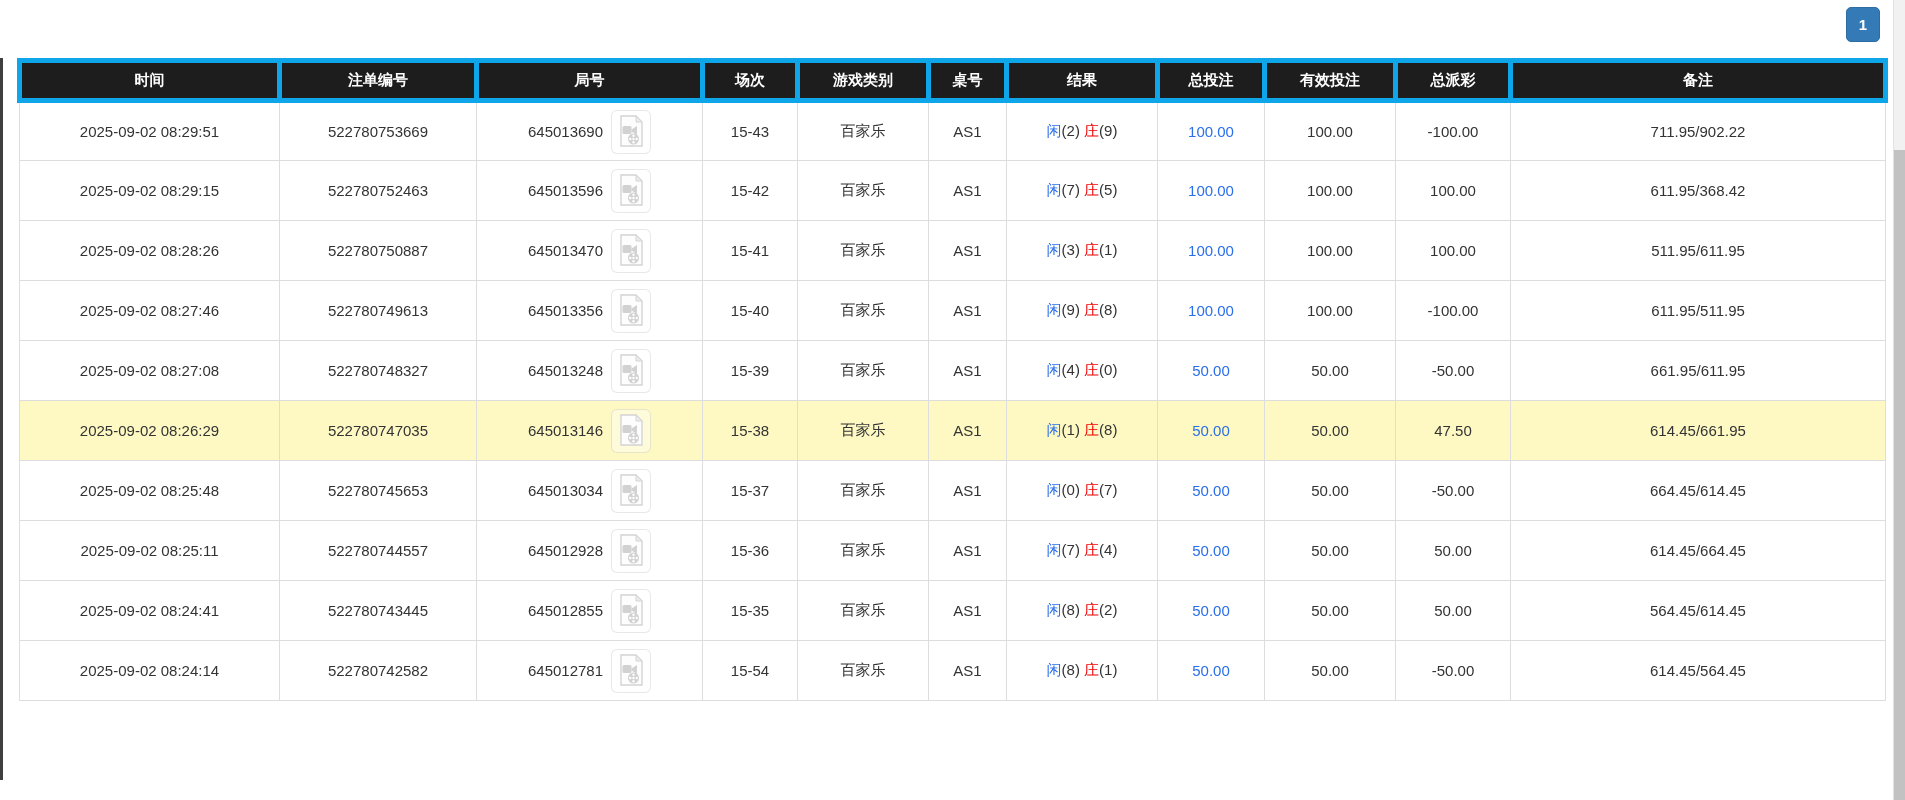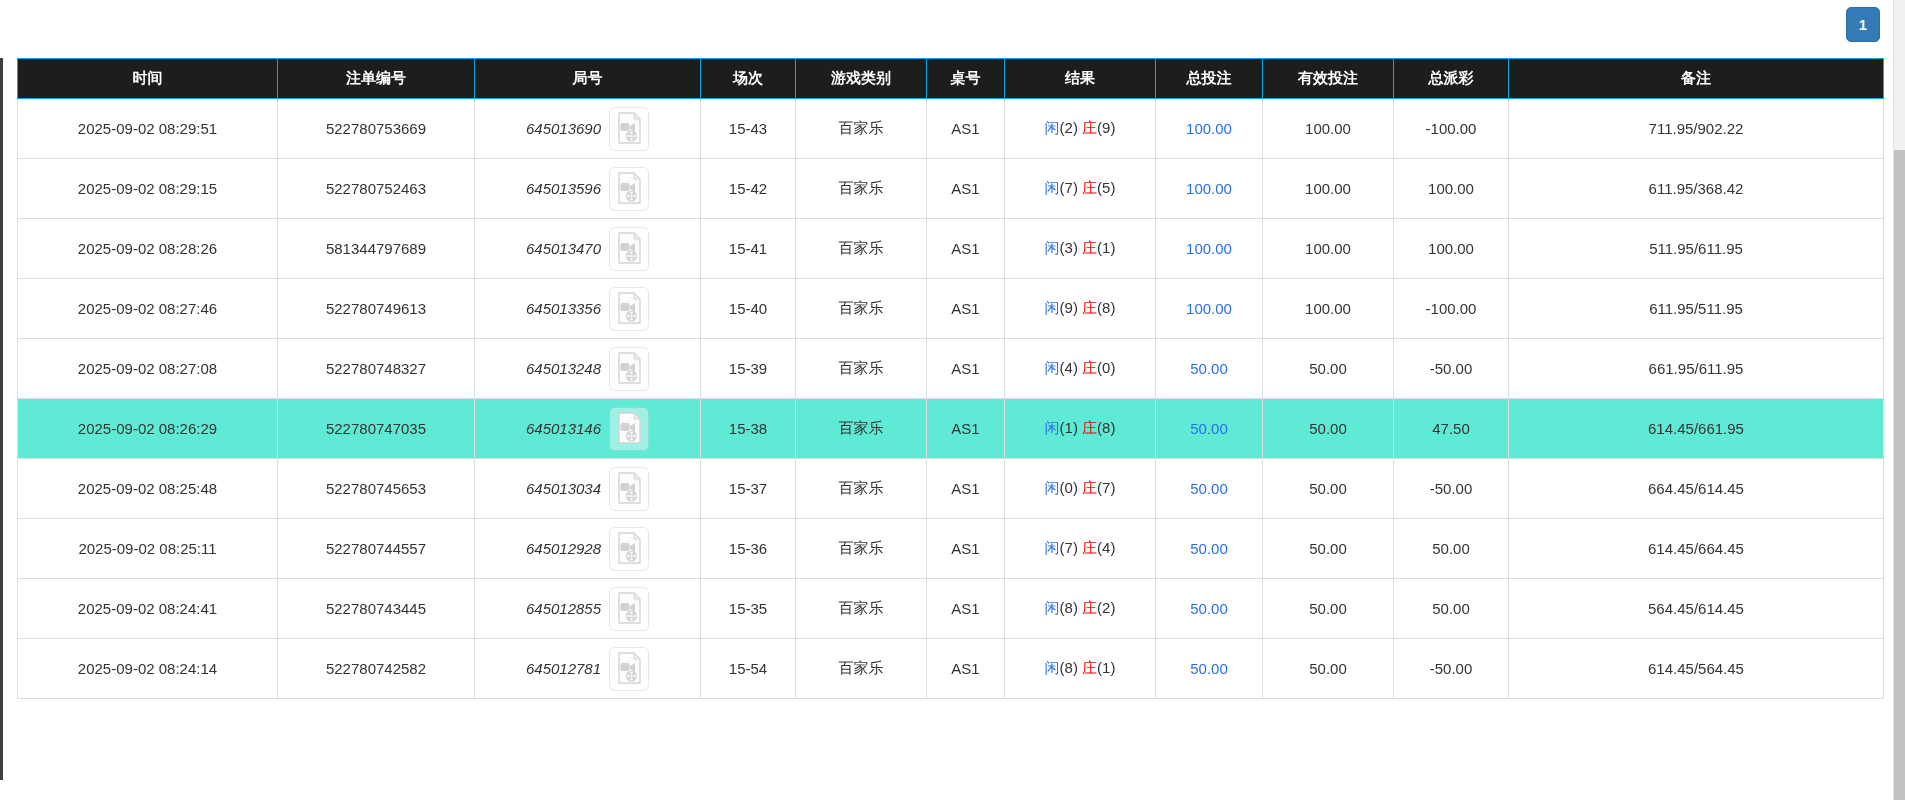--- a/index.html
+++ b/index.html
@@ -15,45 +15,45 @@
     background:#337ab7; border:1px solid #2e6da4; color:#fff;
     font-size:15px; font-weight:bold; padding:8px 12px; border-radius:5px; cursor:pointer;
   }
   
   table.records {
     border-collapse:collapse; table-layout:fixed; width:1866px;
     position:absolute; left:17px; top:58px; font-size:15px;
   }
   table.records th {
     background:#1d1d1d; color:#fff; height:40px; font-size:15px; font-weight:bold;
-    border:1px solid #0ea5e9; text-align:center; vertical-align:middle;
+    border:5px solid #0ea5e9; text-align:center; vertical-align:middle;
   }
   table.records td {
     border:1px solid #ddd; height:60px; text-align:center; vertical-align:middle;
     background:#fff; color:#333;
   }
-  tr.highlight td { background:#5eead4; }
+  tr.highlight td { background:#fef9c3; }
   .blue   { color:#2a6fe8; }
   .player { color:#2a6fe8; }
   .banker { color:#f00000; }
   td.neg, .neg { color:#f00000; }
   
   tr.foot td {
     background:#9a9a9a; color:#fff; border:2px solid #fff;
     height:38px; font-size:14px; font-weight:bold;
   }
   tr.foot td.neg { color:#ff1f1f; }
   
   .video-btn {
     display:inline-block; vertical-align:middle; margin-left:8px;
     width:40px; height:44px; padding:4px 0 0 0; text-align:center;
     background:rgba(255,255,255,0.4); border:1px solid rgba(0,0,0,0.09);
     border-radius:6px; cursor:pointer;
   }
-  .round-text { display:inline-block; vertical-align:middle;font-style:italic; }
+  .round-text { display:inline-block; vertical-align:middle; }
   
   .left-edge { position:absolute; left:0; top:58px; width:3px; height:722px; background:#3f3f3f; }
   
   .scrollbar {
     position:absolute; right:0; top:0; width:12px; height:800px;
     background:#f1f1f1; border-left:1px solid #e2e2e2;
   }
   .scroll-thumb { position:absolute; left:0; top:150px; width:11px; height:650px; background:#c2c2c2; }
 </style>
 </head>
@@ -138,21 +138,21 @@
         <td>百家乐</td>
         <td>AS1</td>
         <td><span class="player">闲</span><span>(7) </span><span class="banker">庄</span><span>(5)</span></td>
         <td><span class="blue">100.00</span></td>
         <td>100.00</td>
         <td>100.00</td>
         <td>611.95/368.42</td>
       </tr>
       <tr>
         <td>2025-09-02 08:28:26</td>
-        <td>581344797689</td>
+        <td>522780750887</td>
         <td><span class="round-text">645013470</span><span class="video-btn"><svg width="26" height="32" viewBox="0 0 26 32">
               <path d="M3 1 h15 l6 6 v24 h-21 z" fill="#fdfdfd" stroke="#d4d4d4" stroke-width="1.4"></path>
               <path d="M18 1 l6 6 h-6 z" fill="#ececec" stroke="#d4d4d4" stroke-width="1"></path>
               <rect x="4.5" y="11" width="9" height="8" rx="1.5" fill="#d2d2d2"></rect>
               <path d="M13.5 14.5 l5.5 -3.5 v9 l-5.5 -3.5 z" fill="#d2d2d2"></path>
               <circle cx="15.5" cy="24" r="5.5" fill="#d2d2d2"></circle>
               <circle cx="15.5" cy="24" r="1.2" fill="#fff"></circle>
               <circle cx="15.5" cy="20.8" r="1.2" fill="#fff"></circle>
               <circle cx="15.5" cy="27.2" r="1.2" fill="#fff"></circle>
               <circle cx="12.3" cy="24" r="1.2" fill="#fff"></circle>

